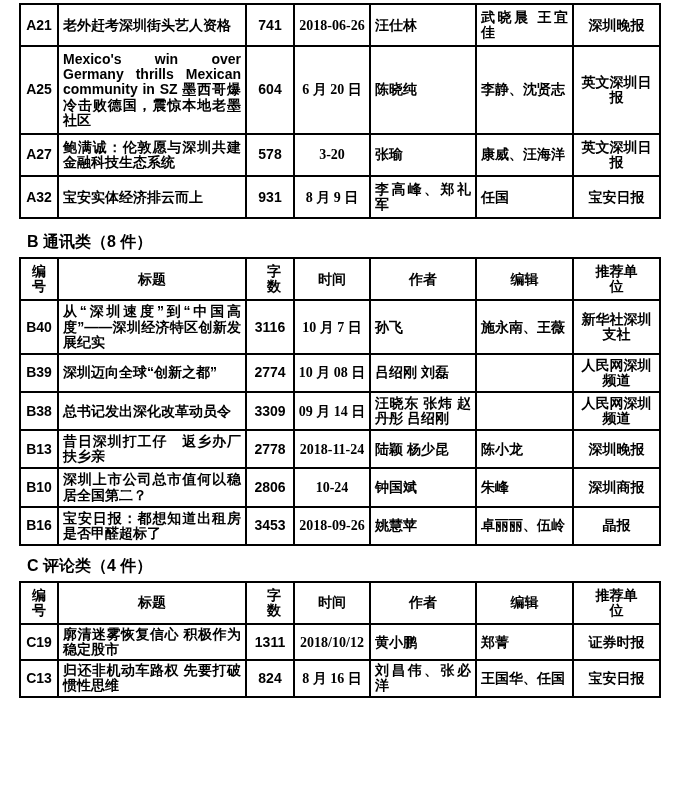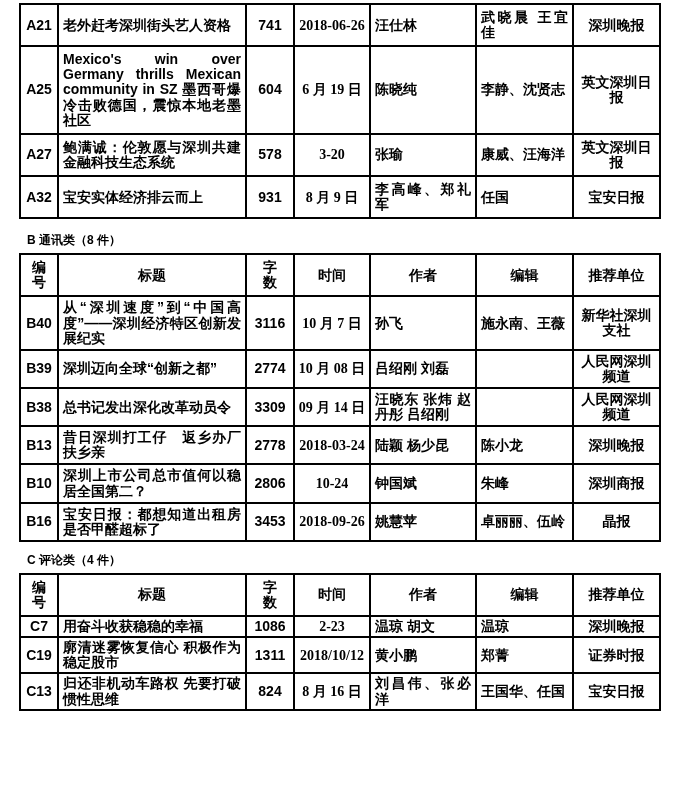--- a/index.html
+++ b/index.html
@@ -8,25 +8,25 @@
     color:#000;font-family:"Liberation Sans","DejaVu Sans",sans-serif;
   }
   .page{padding:3px 0 0 19px;}
   table.grid{border-collapse:collapse;table-layout:fixed;width:640px;font-weight:bold;}
   .grid td,.grid th{
     border:2px solid #000;font-size:14px;line-height:1.08;vertical-align:middle;
     text-align:center;padding:3px 3px;word-wrap:break-word;overflow:hidden;
   }
   table.ta td{padding-top:5px;padding-bottom:5px;border-radius:11px;}
   table.tc td{padding-top:2px;padding-bottom:2px;}
-  .grid th{padding:5px 12px;}
+  .grid th{padding:5px 20px;}
   .grid th.idh{word-break:break-all;padding:5px 11px;text-align:right;}
   .grid td.l{text-align:justify;padding-left:4px;padding-right:4px;}
   .grid td.nw{white-space:nowrap;font-family:Liberation Serif, serif;}
-  .sec{font-weight:bold;font-size:12px;margin:13px 12px 4px 8px;}
+  .sec{font-weight:bold;font-size:16px;margin:13px 12px 4px 8px;}
   .sec.secc{margin-top:10px;}
 </style>
 </head>
 <body>
 
 <div class="page">
 
   <table class="grid ta">
     <colgroup>
       <col style="width:38px">
@@ -44,21 +44,21 @@
         <td>741</td>
         <td class="nw">2018-06-26</td>
         <td class="l">汪仕林</td>
         <td class="l">武晓晨 王宜佳</td>
         <td>深圳晚报</td>
       </tr>
       <tr>
         <td>A25</td>
         <td class="l">Mexico's win over Germany thrills Mexican community in SZ 墨西哥爆冷击败德国，震惊本地老墨社区</td>
         <td>604</td>
-        <td class="nw">6 月 19 日</td>
+        <td class="nw">6 月 20 日</td>
         <td class="l">陈晓纯</td>
         <td class="l">李静、沈贤志</td>
         <td>英文深圳日报</td>
       </tr>
       <tr>
         <td>A27</td>
         <td class="l">鲍满诚：伦敦愿与深圳共建金融科技生态系统</td>
         <td>578</td>
         <td class="nw">3-20</td>
         <td class="l">张瑜</td>
@@ -123,21 +123,21 @@
         <td>3309</td>
         <td class="nw">09 月 14 日</td>
         <td class="l">汪晓东 张炜 赵丹彤 吕绍刚</td>
         <td class="l"></td>
         <td>人民网深圳频道</td>
       </tr>
       <tr>
         <td>B13</td>
         <td class="l">昔日深圳打工仔　返乡办厂扶乡亲</td>
         <td>2778</td>
-        <td class="nw">2018-03-24</td>
+        <td class="nw">2018-11-24</td>
         <td class="l">陆颖 杨少昆</td>
         <td class="l">陈小龙</td>
         <td>深圳晚报</td>
       </tr>
       <tr>
         <td>B10</td>
         <td class="l">深圳上市公司总市值何以稳居全国第二？</td>
         <td>2806</td>
         <td class="nw">10-24</td>
         <td class="l">钟国斌</td>
@@ -172,29 +172,20 @@
       <tr>
         <th class="idh">编号</th>
         <th>标题</th>
         <th>字数</th>
         <th>时间</th>
         <th>作者</th>
         <th>编辑</th>
         <th>推荐单位</th>
       </tr>
       <tr>
-        <td>C7</td>
-        <td class="l">用奋斗收获稳稳的幸福</td>
-        <td>1086</td>
-        <td class="nw">2-23</td>
-        <td class="l">温琼 胡文</td>
-        <td class="l">温琼</td>
-        <td>深圳晚报</td>
-      </tr>
-      <tr>
         <td>C19</td>
         <td class="l">廓清迷雾恢复信心 积极作为稳定股市</td>
         <td>1311</td>
         <td class="nw">2018/10/12</td>
         <td class="l">黄小鹏</td>
         <td class="l">郑菁</td>
         <td>证券时报</td>
       </tr>
       <tr>
         <td>C13</td>

